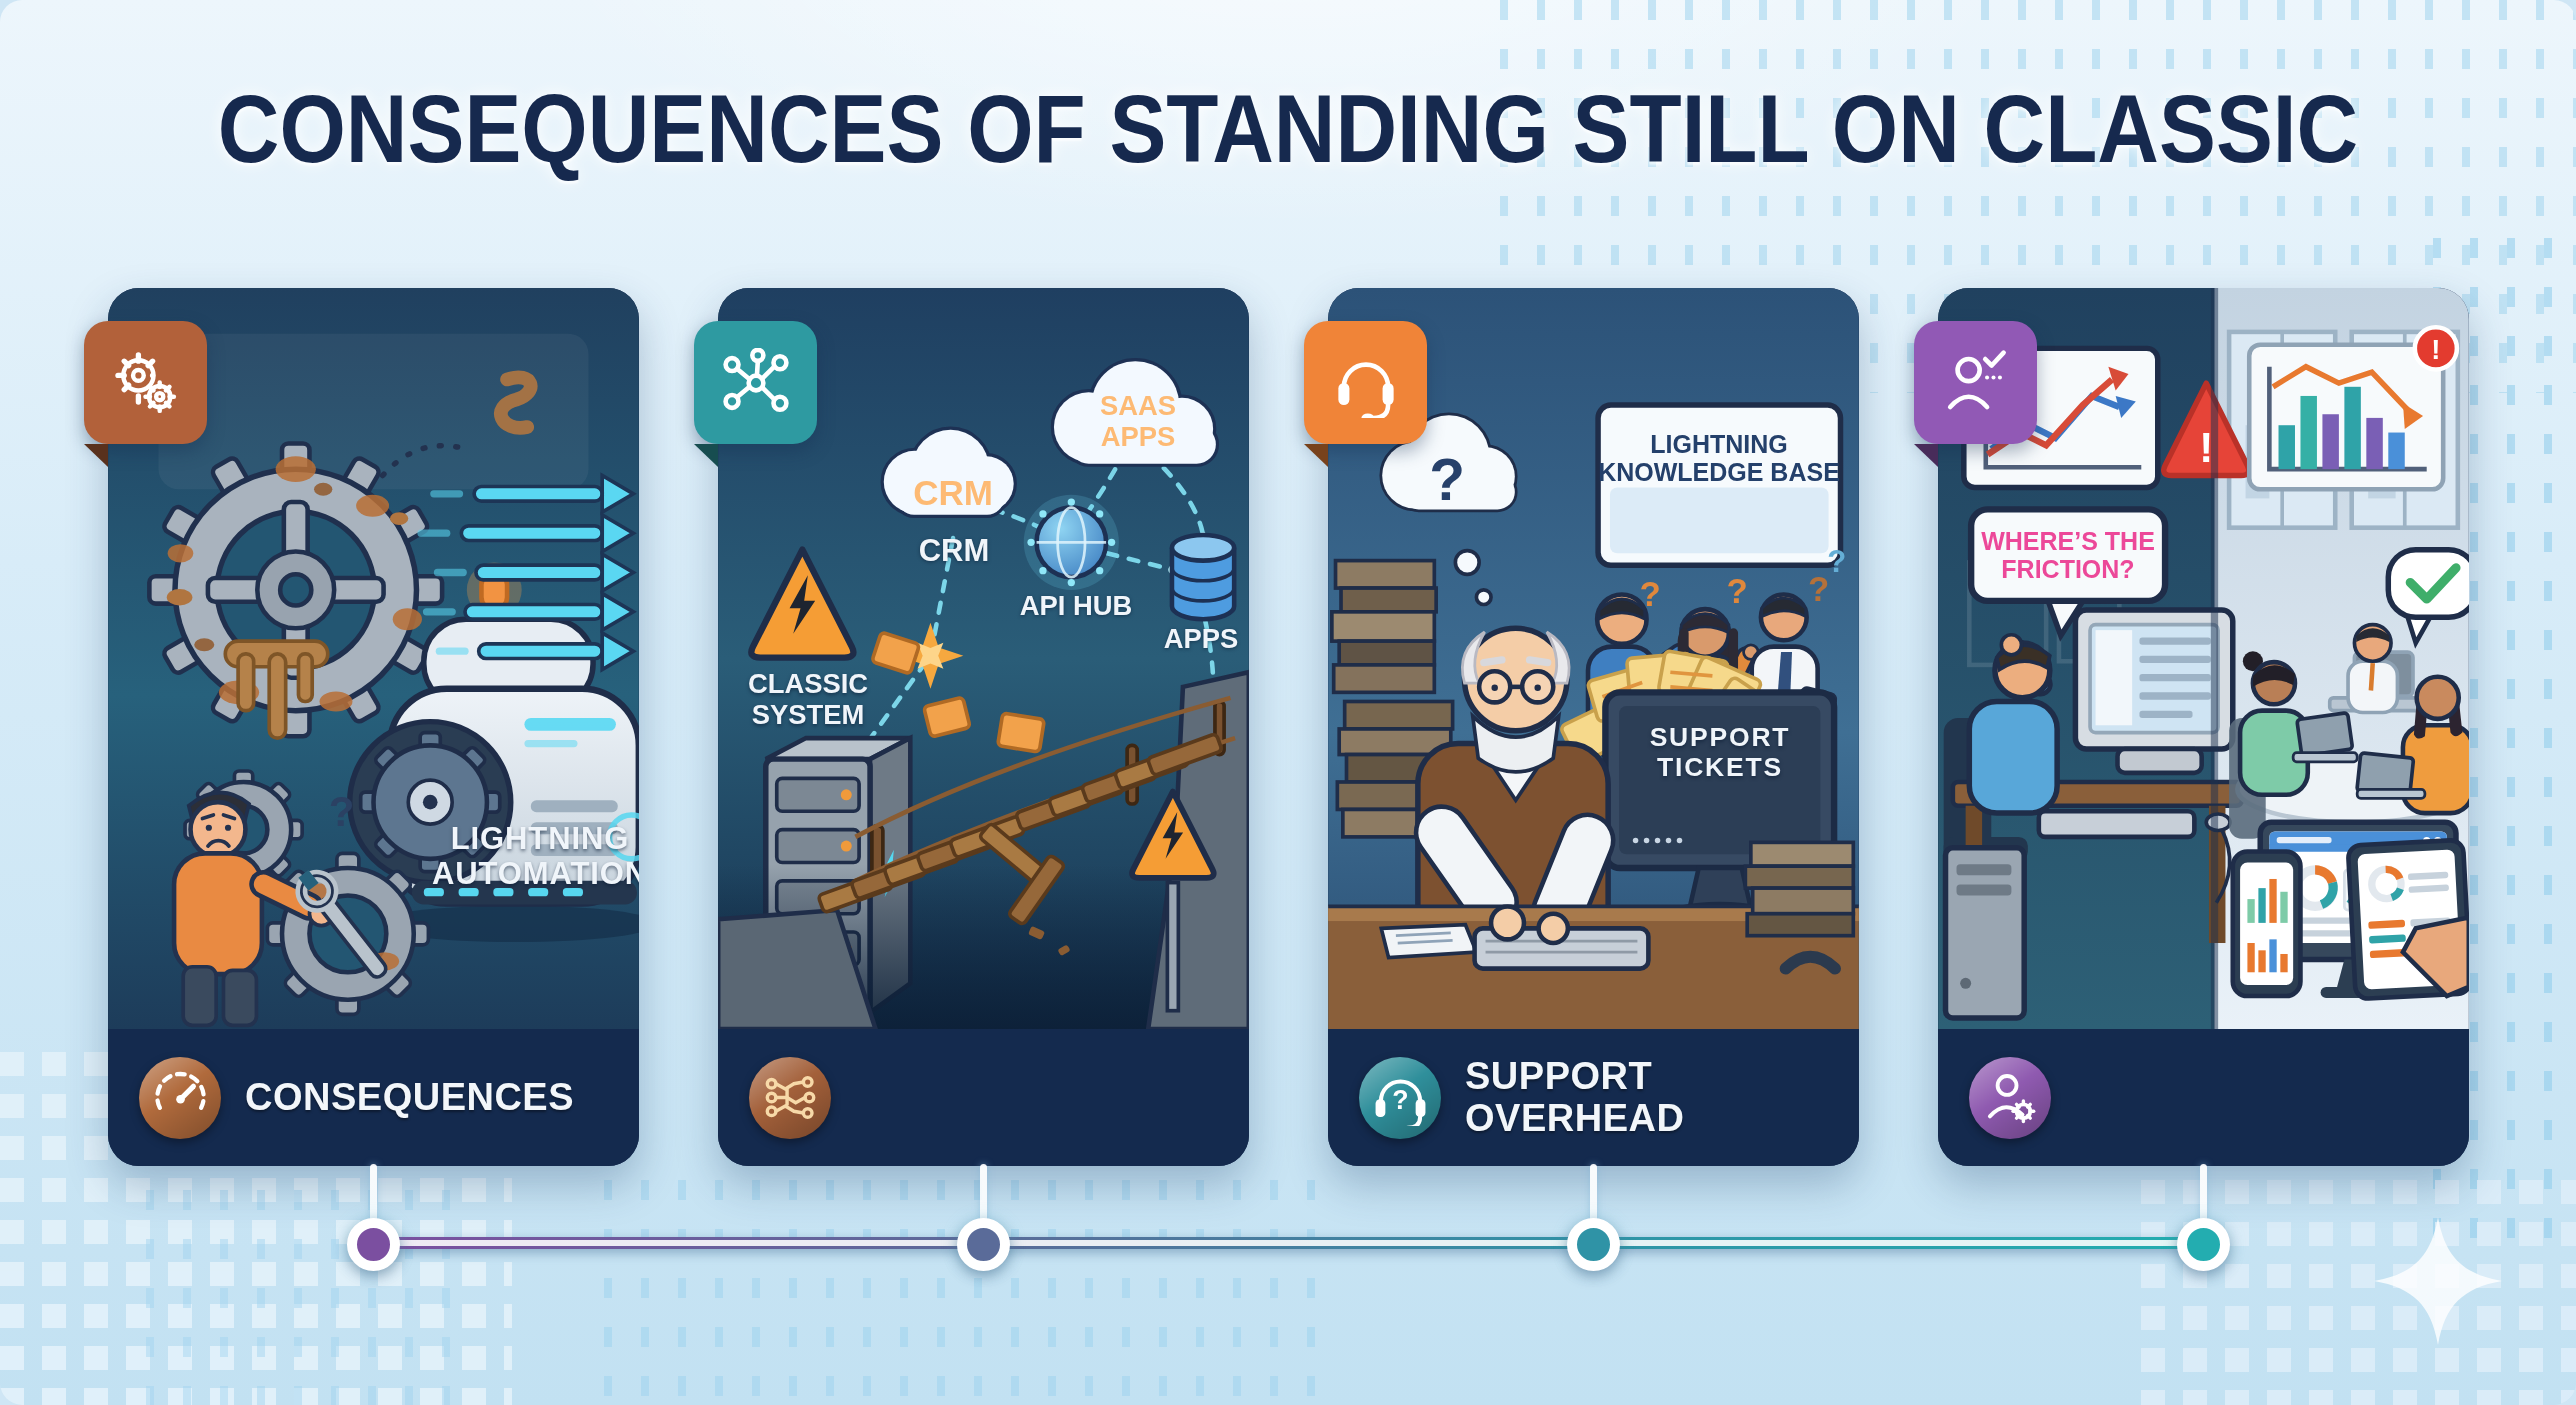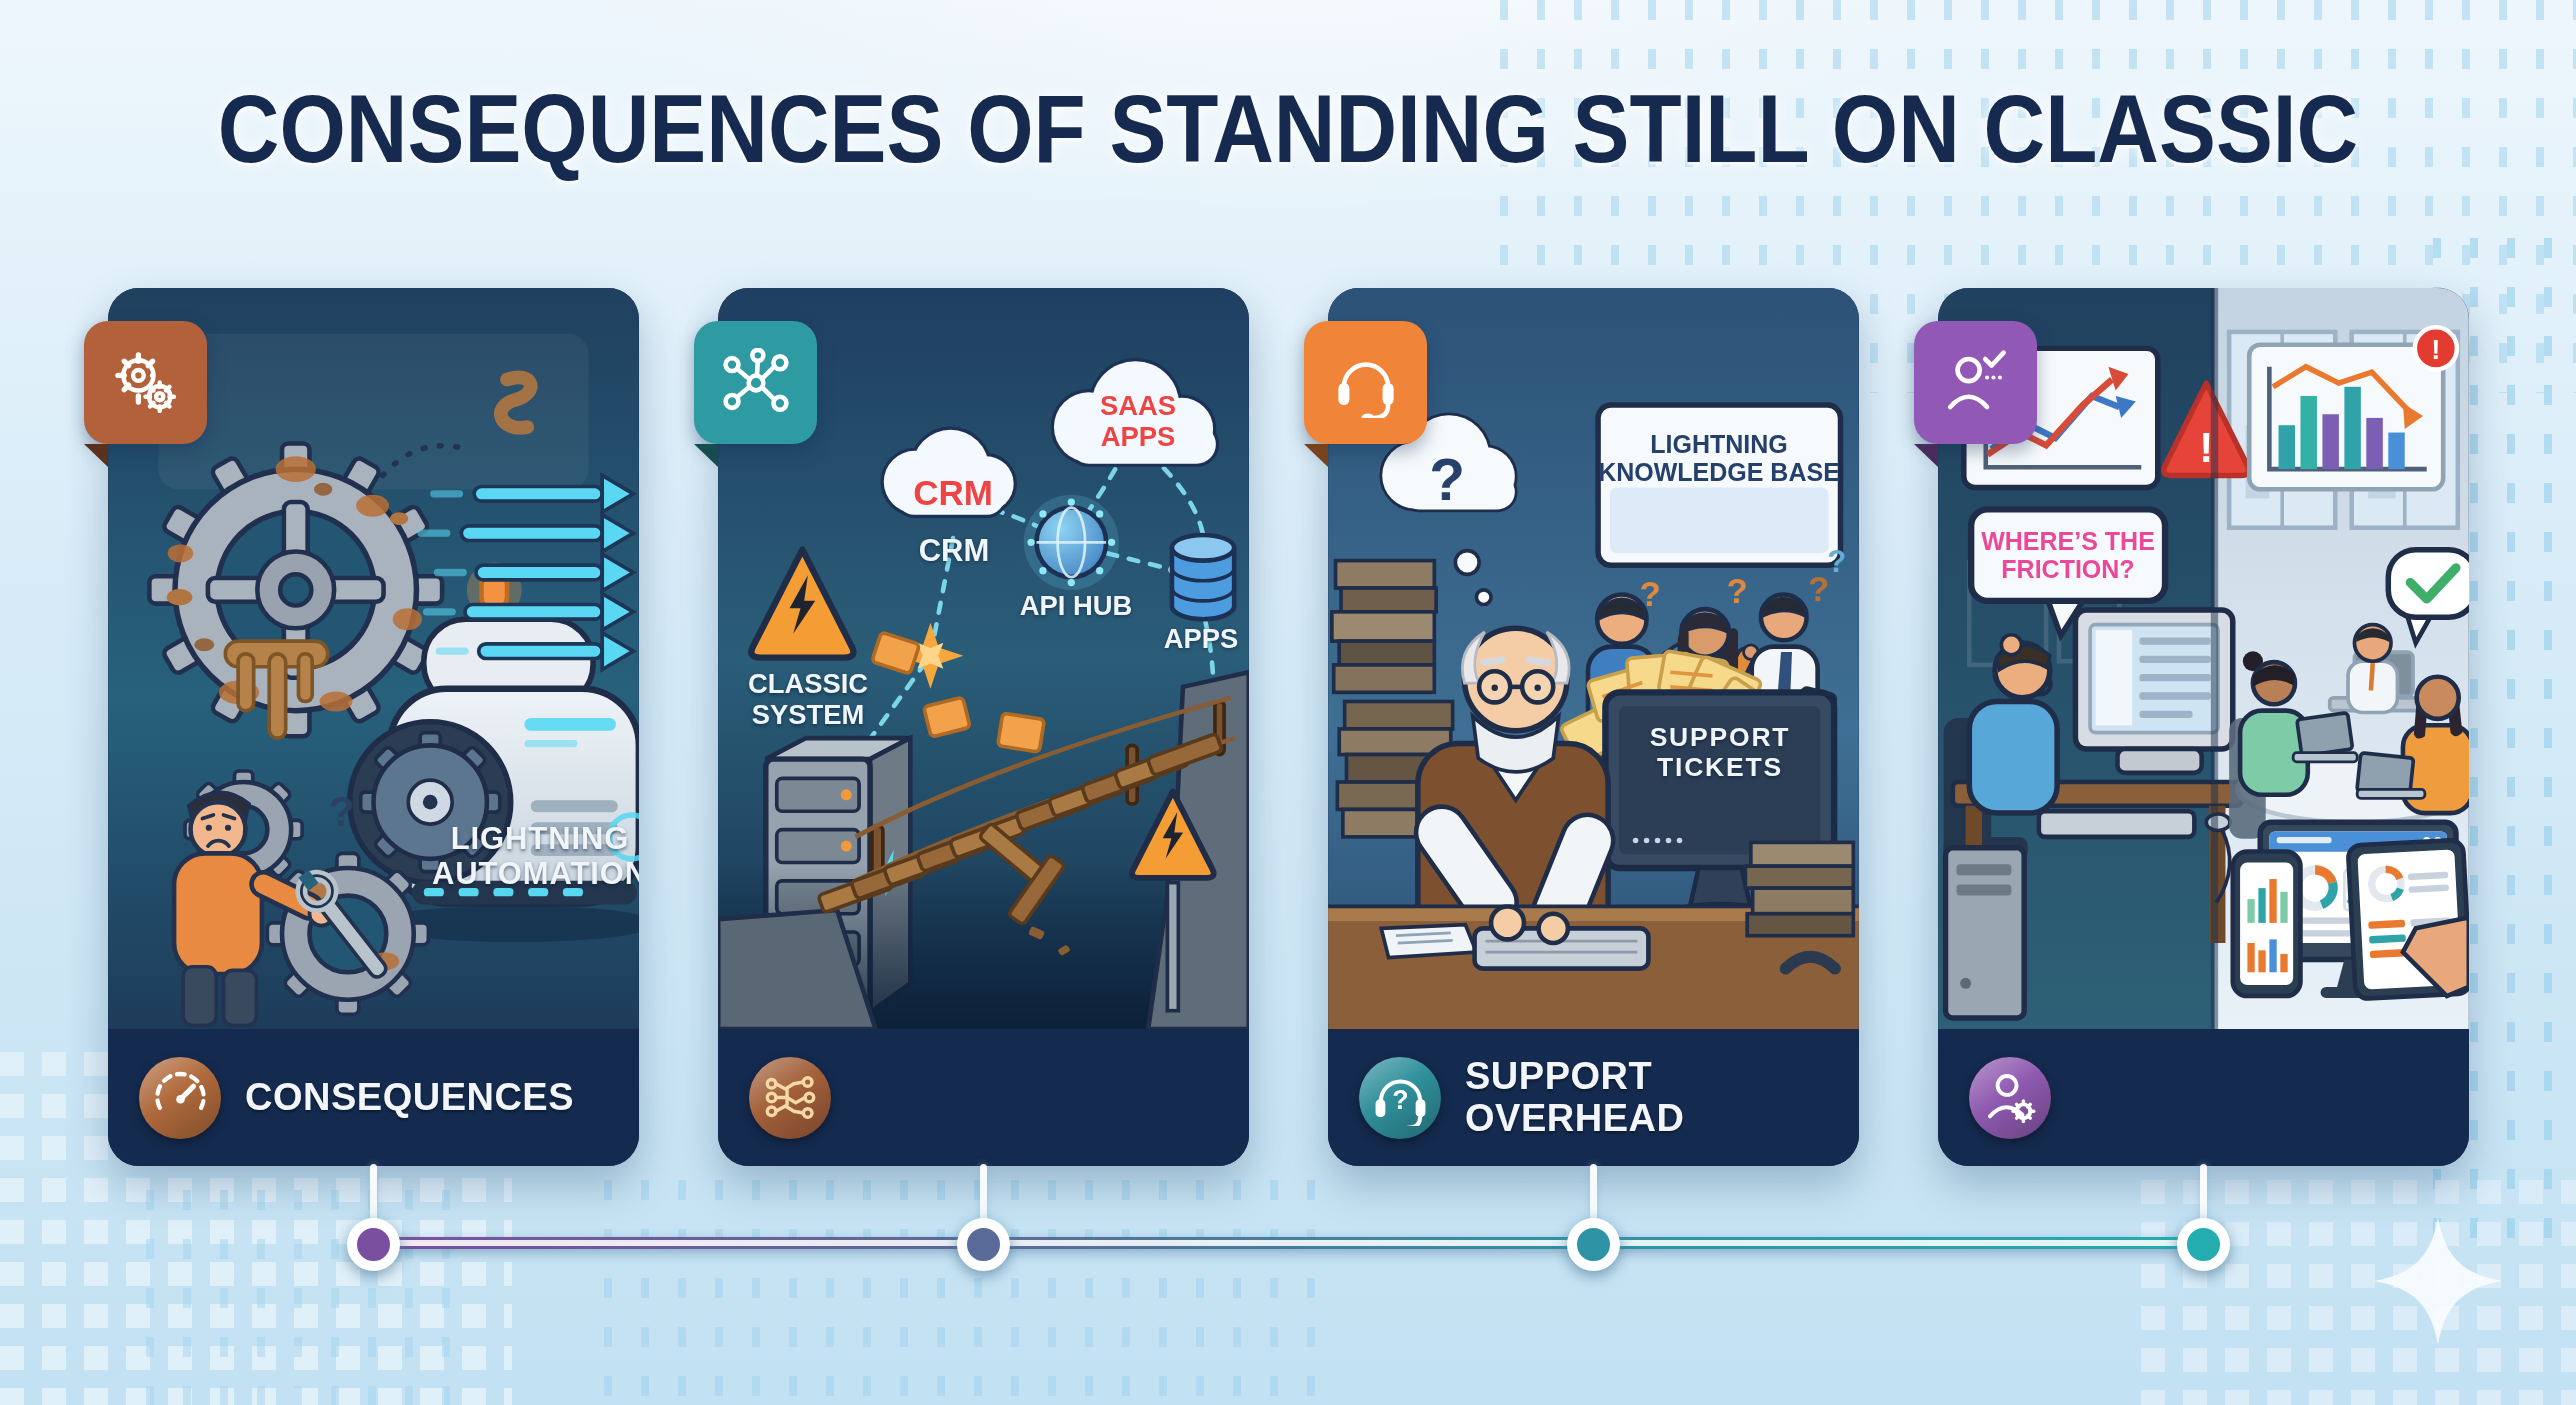--- a/index.html
+++ b/index.html
@@ -1,20 +1,20 @@
 <!DOCTYPE html>
 <html style="font-size:14.6px"><head>
 <meta charset="utf-8">
 <style>
   html,body{margin:0;padding:0;background:#cfe6f5;}
   .stage{position:relative;width:2576px;height:1405px;overflow:hidden;
     font-family:"Liberation Sans",sans-serif;
     background:
       radial-gradient(1098px 457px at 50% -91px, rgba(255,255,255,.55), rgba(255,255,255,0) 70%),
-      linear-gradient(180deg,#edf6fc 0%,#d8ecf8 40%,#c2e1f2 100%);}
+      linear-gradient(180deg,#edf6fc 0%,#d8ecf8 40%,#c2e1f2 100%); border-radius: 22px;}
   
   .dashes{position:absolute;pointer-events:none;
     background:repeating-linear-gradient(180deg,var(--dc) 0 20px,transparent 20px 49px);
     -webkit-mask:repeating-linear-gradient(90deg,#000 0 8.2px,transparent 8.2px 37px);
     mask:repeating-linear-gradient(90deg,#000 0 8.2px,transparent 8.2px 37px);}
   .squares{position:absolute;pointer-events:none;
     background:repeating-linear-gradient(180deg,var(--dc) 0 24px,transparent 24px 42px);
     -webkit-mask:repeating-linear-gradient(90deg,#000 0 24px,transparent 24px 42px);
     mask:repeating-linear-gradient(90deg,#000 0 24px,transparent 24px 42px);}
   
@@ -28,21 +28,21 @@
   .art svg{position:absolute;left:0;top:0;}
   .art svg text{font-family:"Liberation Sans",sans-serif;font-weight:800;text-anchor:middle;}
   .qBig{fill:#27416b;font-size:64px}
   .qNavy{fill:#2b4163;font-size:46px}
   .qOr{fill:#e0883c;font-size:38px}
   .qBr{fill:#b5713a;font-size:38px}
   .qBlue{fill:#64aed6;font-size:34px}
   .exW{fill:#ffffff;font-size:46px}
   .exS{fill:#ffffff;font-size:30px}
   .lbl{position:absolute;transform:translate(-50%,-50%);font-weight:800;text-align:center;line-height:1.12;white-space:nowrap;}
-  .lnavy{color:#ef4444}
+  .lnavy{color:#fdba74}
   .lwhite{color:#f0f5fa;text-shadow:0 1.8px 3.7px rgba(10,25,50,.55)}
   
   .badge{position:absolute;left:-24px;top:33px;width:123px;height:123px;border-radius:24px;
     background:var(--badge);display:flex;align-items:center;justify-content:center;
     box-shadow:0 7.3px 16.5px rgba(20,45,80,.35);z-index:3;}
   .badge .fold{position:absolute;left:0;top:100%;width:24px;height:23px;background:var(--badge);
     filter:brightness(.5);clip-path:polygon(0 0,100% 0,100% 100%);}
   
   .footerbar{position:absolute;left:0;right:0;bottom:0;height:137px;background:#142a4e;
     border-radius:0 0 31px 31px;display:flex;align-items:center;gap:24px;padding-left:31px;box-sizing:border-box;}

